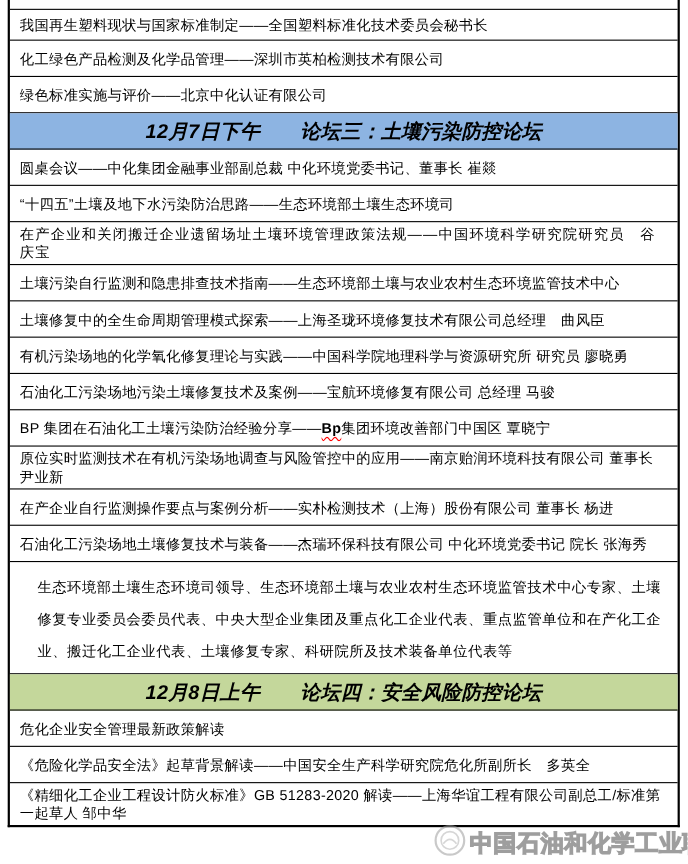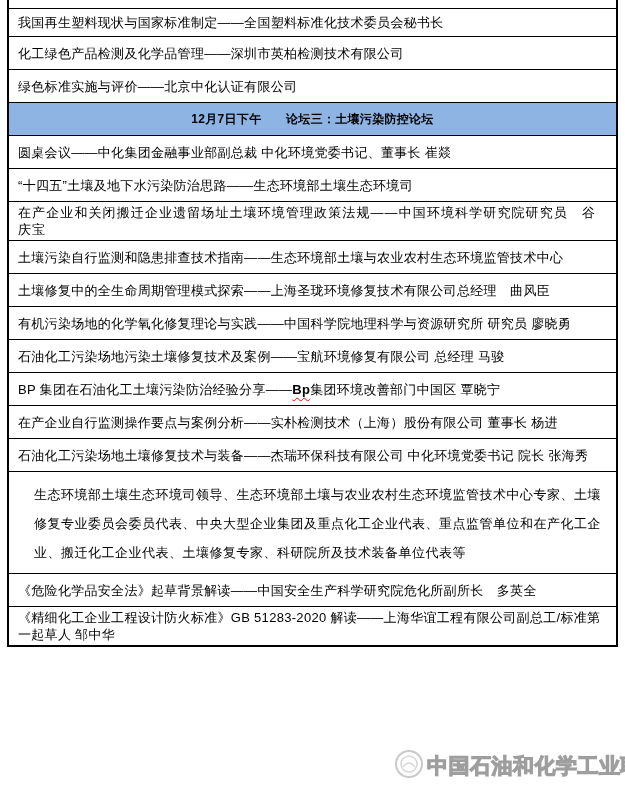--- a/index.html
+++ b/index.html
@@ -33,21 +33,21 @@
     display:flex;align-items:center;
     padding:2px 9px;
     font-size:13px;line-height:17px;
     letter-spacing:0.3px;
   }
   .row:last-child{border-bottom:none;}
   .row.first{min-height:28px;}
   .row.justified{letter-spacing:1.1px;}
   .row.hdr{
     justify-content:center;text-align:center;
-    font-weight:bold;font-size:12px;
+    font-weight:bold;font-size:18px;font-style:italic;
   }
   .row.hdr-blue{background:var(--c-blue);}
   .row.hdr-orange{background:var(--c-orange);min-height:38px;}
   .row.hdr-green{background:var(--c-green);}
   .row.multiline{
     display:block;
     min-height:97px;
     padding:8px 9px 6px 25px;
     line-height:29px;
     letter-spacing:0.5px;
@@ -89,23 +89,26 @@
       <div class="row justified">在产企业和关闭搬迁企业遗留场址土壤环境管理政策法规——中国环境科学研究院研究员　谷庆宝</div>
       <div class="row">土壤污染自行监测和隐患排查技术指南——生态环境部土壤与农业农村生态环境监管技术中心</div>
       <div class="row">土壤修复中的全生命周期管理模式探索——上海圣珑环境修复技术有限公司总经理　曲风臣</div>
       <div class="row">有机污染场地的化学氧化修复理论与实践——中国科学院地理科学与资源研究所 研究员 廖晓勇</div>
       <div class="row">石油化工污染场地污染土壤修复技术及案例——宝航环境修复有限公司 总经理 马骏</div>
       <div class="row">
         <span>BP 集团在石油化工土壤污染防治经验分享——</span>
         <span class="sq">Bp</span>
         <span> 集团环境改善部门中国区 覃晓宁</span>
       </div>
+      <div class="row">原位实时监测技术在有机污染场地调查与风险管控中的应用——南京贻润环境科技有限公司 董事长 尹业新</div>
       <div class="row">在产企业自行监测操作要点与案例分析——实朴检测技术（上海）股份有限公司 董事长 杨进</div>
       <div class="row">石油化工污染场地土壤修复技术与装备——杰瑞环保科技有限公司 中化环境党委书记 院长 张海秀</div>
       <div class="row multiline">生态环境部土壤生态环境司领导、生态环境部土壤与农业农村生态环境监管技术中心专家、土壤修复专业委员会委员代表、中央大型企业集团及重点化工企业代表、重点监管单位和在产化工企业、搬迁化工企业代表、土壤修复专家、科研院所及技术装备单位代表等</div>
+      <div class="row hdr hdr-green">12月8日上午　　论坛四：安全风险防控论坛</div>
+      <div class="row">危化企业安全管理最新政策解读</div>
       <div class="row">《危险化学品安全法》起草背景解读——中国安全生产科学研究院危化所副所长　多英全</div>
       <div class="row">《精细化工企业工程设计防火标准》GB 51283-2020 解读——上海华谊工程有限公司副总工/标准第一起草人 邹中华</div>
     </div>
 </div>
 
 <div class="watermark">
   <span class="wm-logo">
     <svg width="30" height="30" viewBox="0 0 30 30">
       <circle cx="15" cy="15" r="13" fill="none" stroke="#9E9E9E" stroke-width="2"></circle>
       <circle cx="15" cy="15" r="8" fill="none" stroke="#B5B5B5" stroke-width="1.5"></circle>

